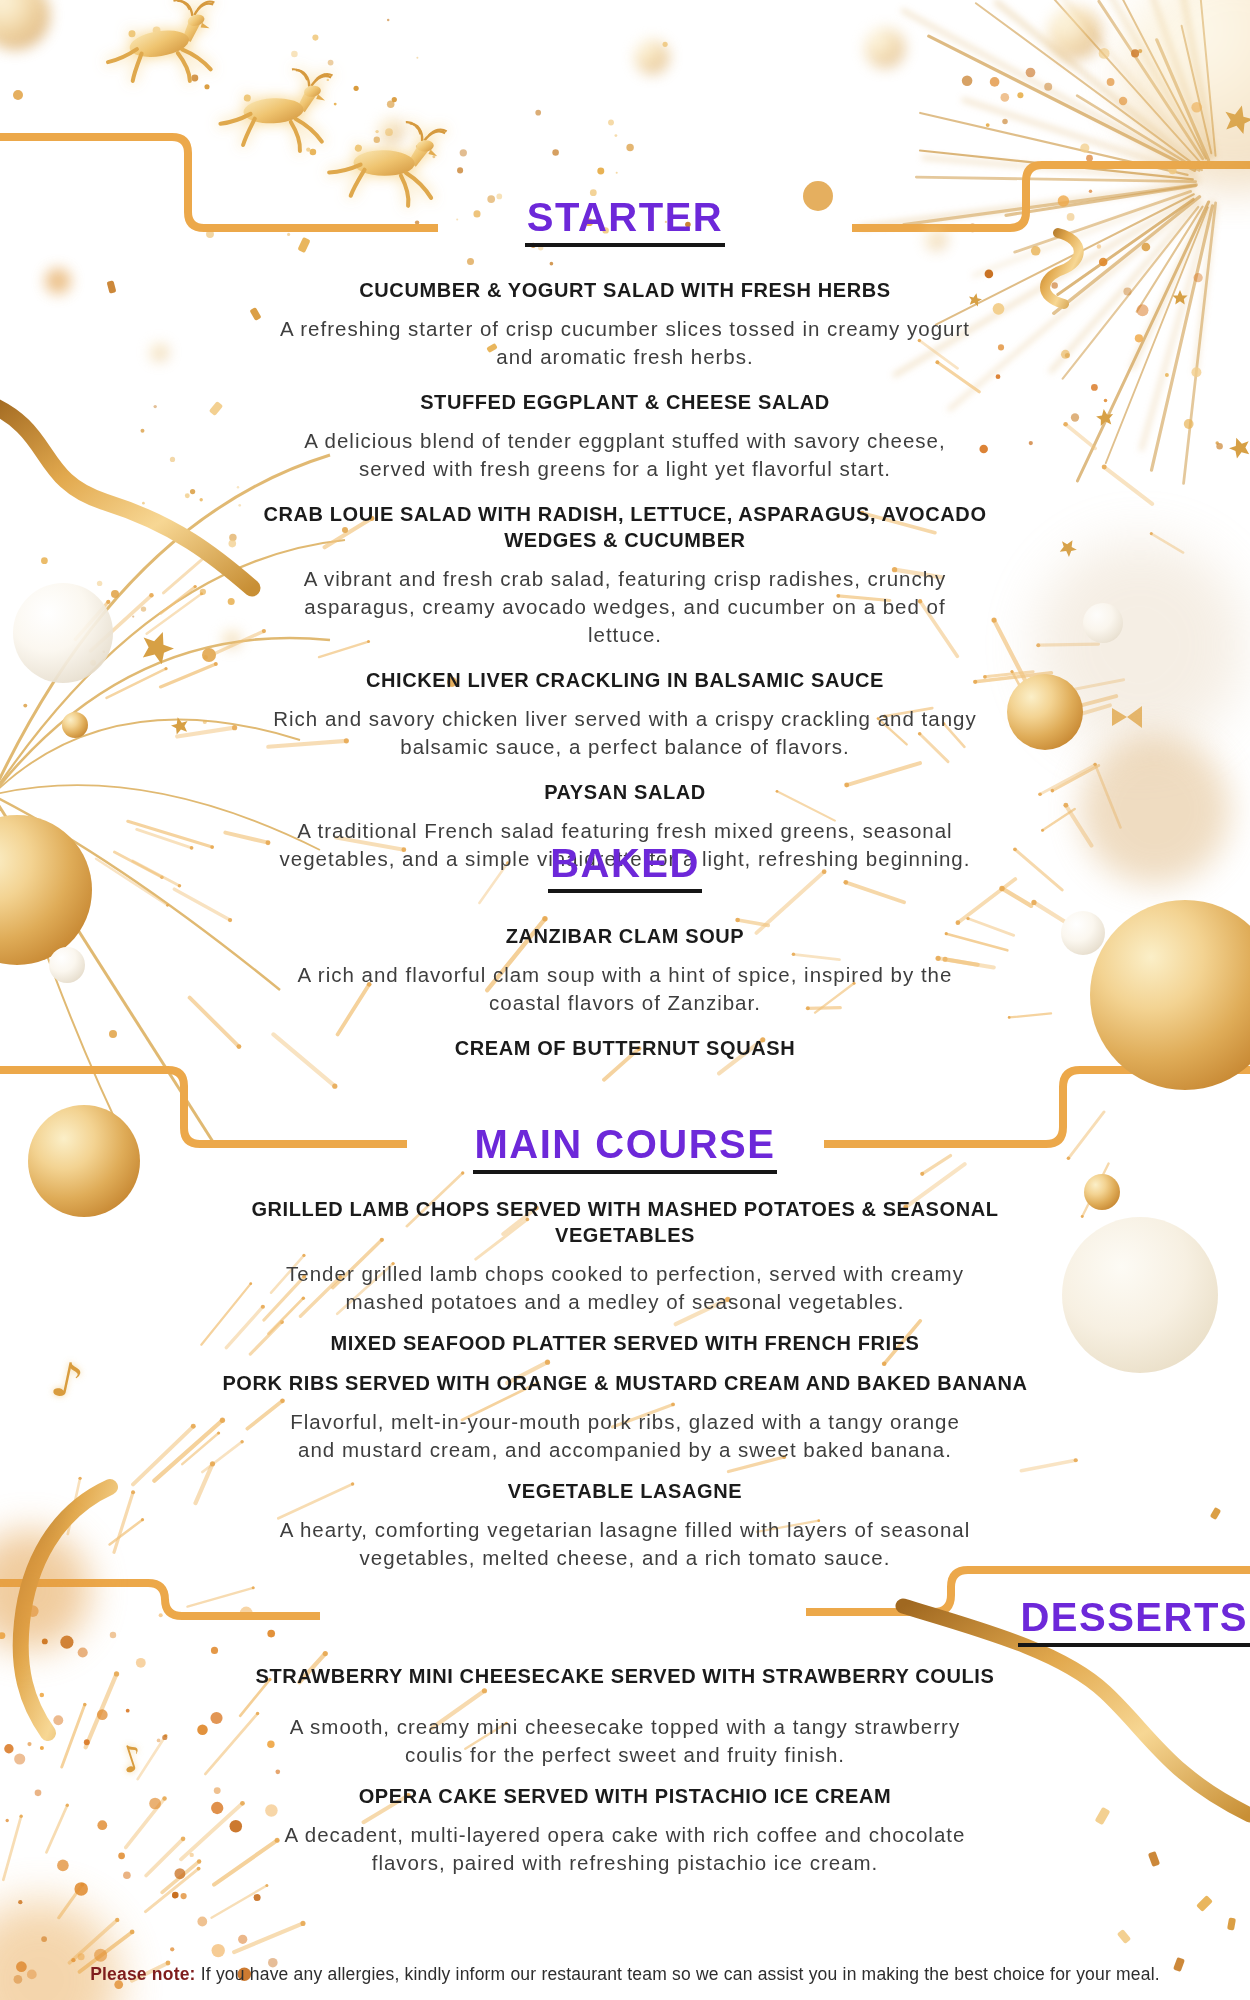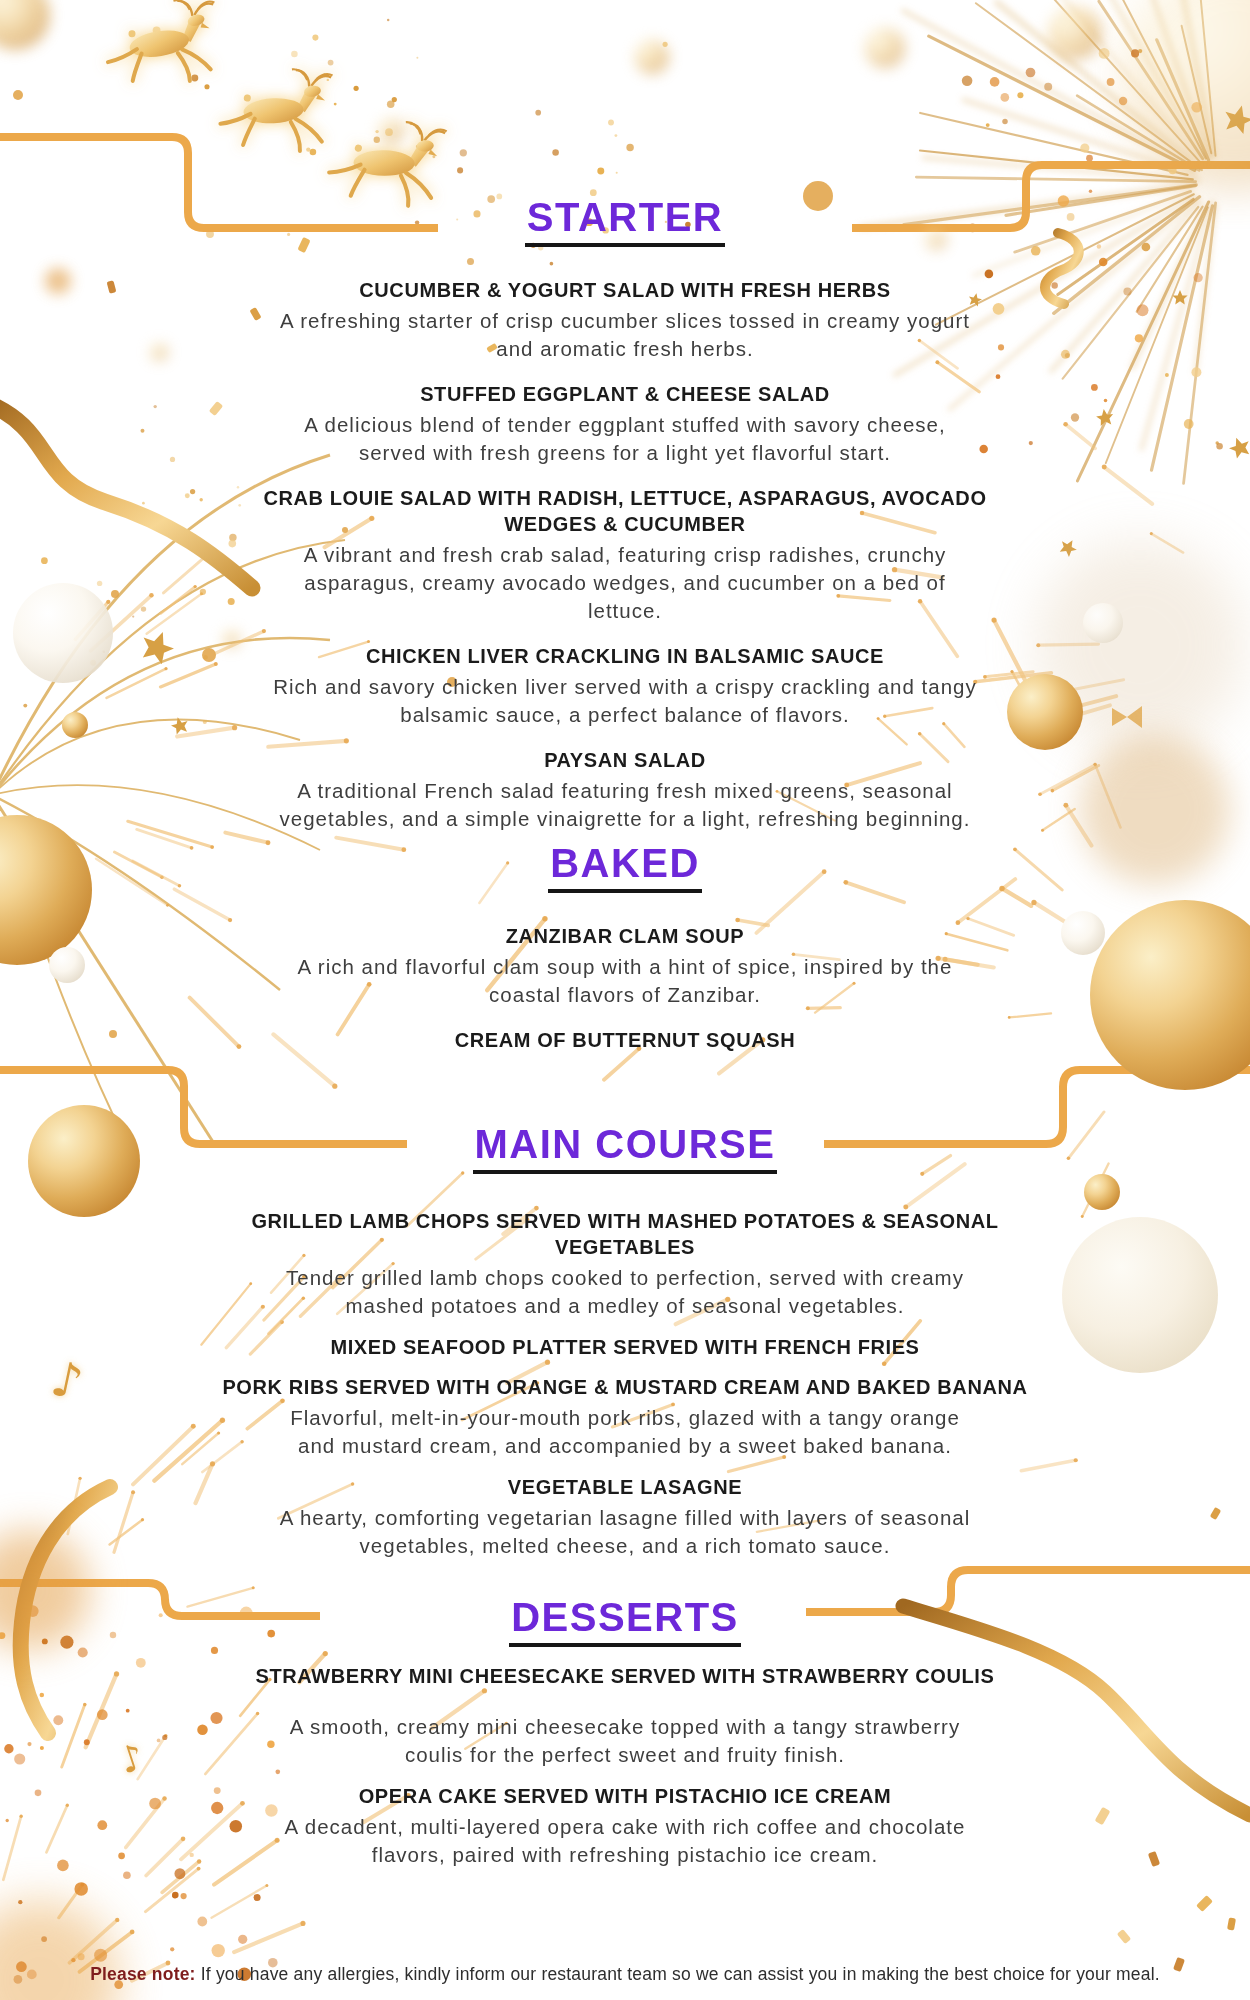--- a/index.html
+++ b/index.html
@@ -15,25 +15,25 @@
   .soft{filter:blur(7px);}
   .music-note{position:absolute;z-index:1;color:#D99C3E;font-family:"DejaVu Sans",sans-serif;
               text-shadow:0 0 6px rgba(240,200,120,.7);}
   
   .menu-section{position:absolute;left:0;width:100%;text-align:center;z-index:2;}
   .sec-title{margin:0 0 30px 0;font-size:40px;font-weight:700;letter-spacing:1.5px;color:#6d28d9;line-height:1.05;}
   .sec-title span{display:inline-block;border-bottom:4px solid #161616;padding:0 2px 5px 2px;}
   .item{margin:0 auto 18px auto;max-width:1010px;text-align:center;}
   .item-name{margin:0;font-size:20px;font-weight:700;letter-spacing:.6px;color:#1b1b1b;
              line-height:26px;white-space:pre-line;}
-  .item-desc{margin:4px;font-size:20.5px;font-weight:400;letter-spacing:1px;color:#3e3e3e;
+  .item-desc{margin:12px;font-size:20.5px;font-weight:400;letter-spacing:1px;color:#3e3e3e;
              line-height:28px;white-space:pre-line;}
-  .menu-section.tight .sec-title{margin-bottom:34px;}
+  .menu-section.tight .sec-title{margin-bottom:22px;}
   .menu-section.tight .item{margin-bottom:14px;}
-  .menu-section.desserts .sec-title{margin-bottom:16px;}
+  .menu-section.desserts .sec-title{margin-bottom:16px;text-align:right;}
   .item.spaced .item-desc{margin-top:24px;}
   #note{position:absolute;left:0;top:1964px;width:100%;text-align:center;z-index:2;
         font-size:17.5px;letter-spacing:.2px;color:#2e2e2e;}
   #note b{color:#7f1d1d;}
 </style>
 </head>
 <body>
 
 <div id="page">
 

